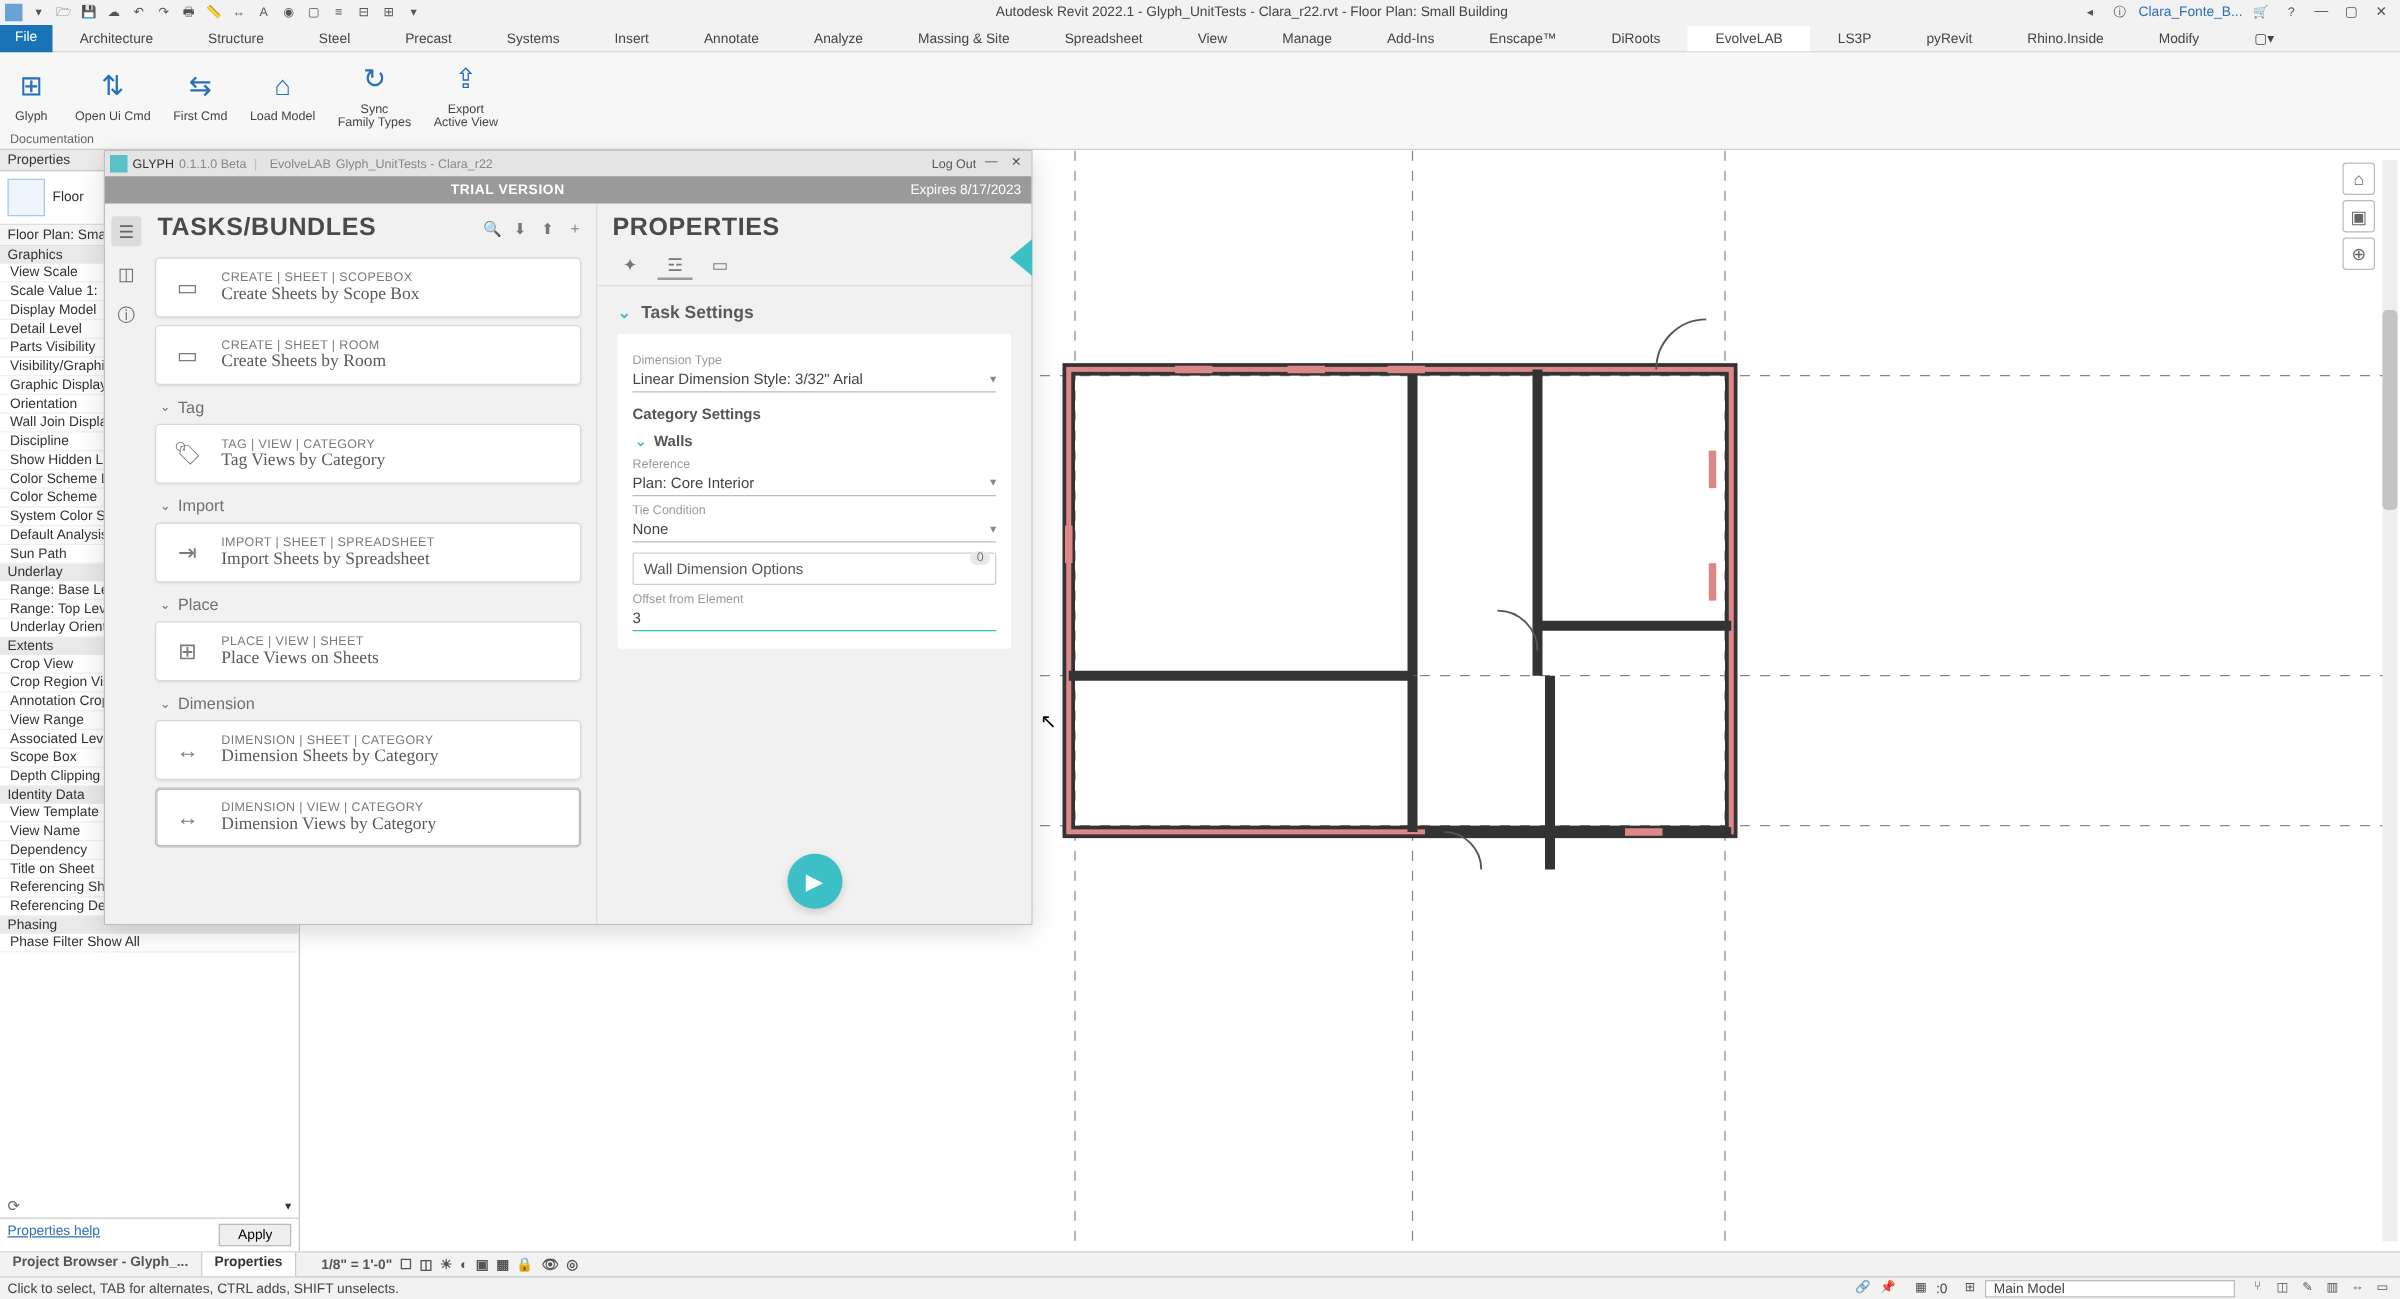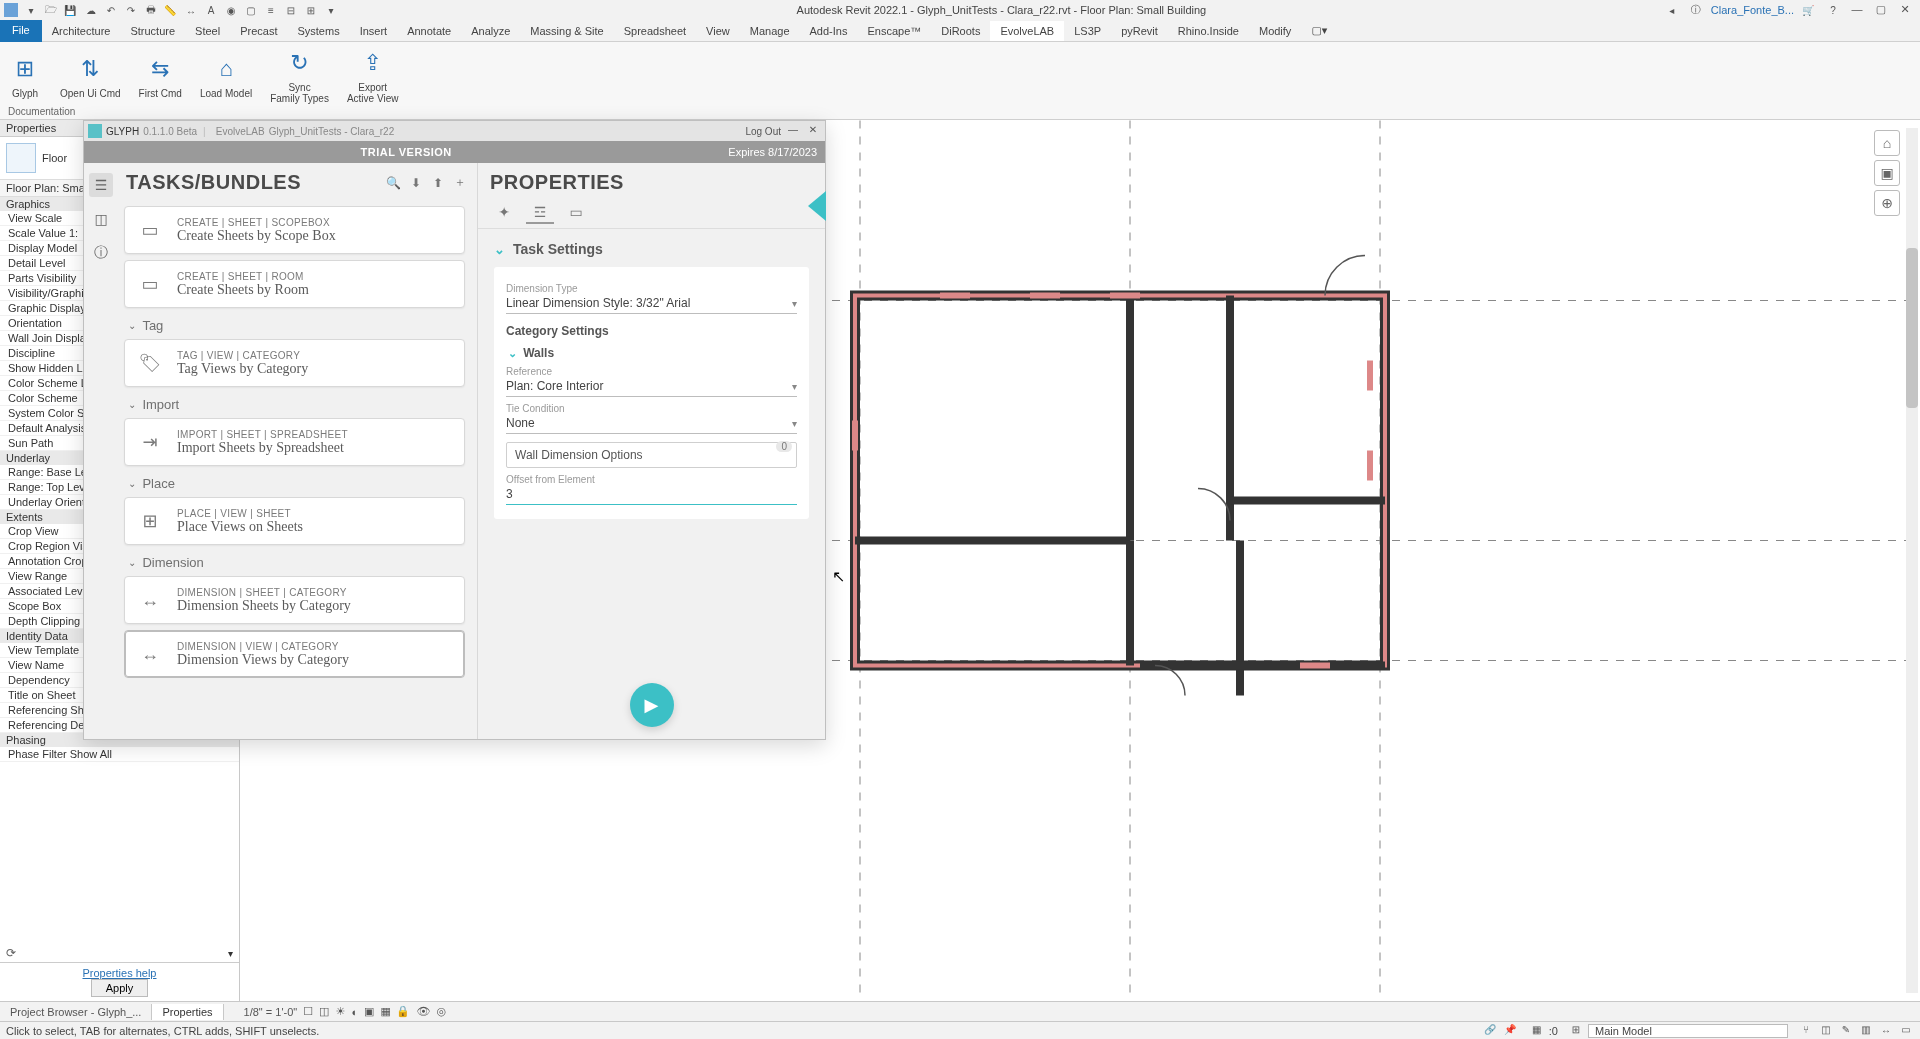--- a/index.html
+++ b/index.html
@@ -11,21 +11,21 @@
 .qat-left .revit-logo { width: 14px; height: 14px; background: #6aa2d8; display: inline-block; margin-right: 2px; }
 .qat-icon { width: 18px; height: 16px; display: flex; align-items: center; justify-content: center; cursor: pointer; color: #555; font-size: 10px; }
 .qat-title { flex: 1; text-align: center; color: #444; font-size: 11px; }
 .qat-right { display: flex; align-items: center; gap: 6px; padding-right: 6px; }
 .qat-right .u { color: #2a72b5; font-size: 11px; }
 .win-btn { width: 18px; height: 14px; font-size: 11px; text-align: center; cursor: pointer; }
 
 
 .tabs-row { height: 22px; background: #f2f2f2; display: flex; align-items: center; border-bottom: 1px solid #d0d0d0; font-size: 11px; }
 .tabs-row .file-tab { background: #1a73b7; color: #fff; padding: 4px 12px; height: 22px; cursor: pointer; }
-.tabs-row .tab { padding: 4px 10px; color: #444; cursor: pointer; }
+.tabs-row .tab { padding: 4px 22px; color: #444; cursor: pointer; }
 .tabs-row .tab.active { background: #fff; }
 
 
 .ribbon { height: 78px; background: #f7f7f7; border-bottom: 1px solid #cfcfcf; display: flex; align-items: flex-start; padding: 4px 8px; gap: 18px; font-size: 10px; color: #444; }
 .ribbon .group { display: flex; flex-direction: column; align-items: center; justify-content: center; gap: 2px; cursor: pointer; }
 .ribbon .big-icon { width: 34px; height: 34px; display: flex; align-items: center; justify-content: center; font-size: 22px; color: #2a72b5; }
 .ribbon .lbl { font-size: 10px; text-align: center; line-height: 11px; }
 .ribbon .panel-title { position: absolute; bottom: 2px; left: 8px; font-size: 10px; color: #666; }
 
 
@@ -33,21 +33,21 @@
 
 
 .props-pal { width: 240px; background: #fff; border-right: 1px solid #c8c8c8; font-size: 11px; color: #333; display: flex; flex-direction: column; }
 .props-pal .hdr { background: #eaeaea; padding: 2px 6px; border-bottom: 1px solid #ccc; font-size: 11px; }
 .props-pal .type-sel { display: flex; align-items: center; gap: 6px; padding: 6px; }
 .props-pal .type-sel .icon { width: 30px; height: 30px; background: #eef5fb; border: 1px solid #a8c8e4; }
 .props-pal .flrow { padding: 2px 6px; background: #f5f5f5; border-top: 1px solid #ddd; border-bottom: 1px solid #ddd; font-size: 11px; white-space: nowrap; overflow: hidden; }
 .props-grid { flex: 1; overflow: hidden; }
 .props-grid .section { background: #e9e9e9; padding: 1px 6px; font-size: 11px; }
 .props-grid .row { padding: 1px 8px; font-size: 11px; white-space: nowrap; overflow: hidden; border-bottom: 1px solid #f0f0f0; }
-.props-pal .footer { display: flex; align-items: center; justify-content: space-between; padding: 4px 6px; border-top: 1px solid #ccc; font-size: 11px; flex-direction: column; }
+.props-pal .footer { display: flex; justify-content: space-between; padding: 4px 6px; border-top: 1px solid #ccc; font-size: 11px; }
 .props-pal .footer a { color: #2a72b5; text-decoration: underline; cursor: pointer; }
 .props-pal .apply { background: #efefef; border: 1px solid #bbb; padding: 2px 14px; cursor: pointer; font-size: 11px; }
 
 
 .glyph-panel { position: absolute; left: 83px; top: 0; width: 743px; height: 620px; background: #f1f1f1; border: 1px solid #bfbfbf; display: flex; flex-direction: column; box-shadow: 0 6px 20px rgba(0,0,0,.15); z-index: 20; }
 .glyph-title { height: 20px; background: #e4e4e4; display: flex; align-items: center; font-size: 10px; color: #555; padding: 0 4px; }
 .glyph-title .logo { width: 14px; height: 14px; background: #59c1c7; margin-right: 4px; }
 .glyph-title .name { color: #333; font-size: 10px; }
 .glyph-title .sub { color: #888; margin-left: 4px; }
 .glyph-title .sep { margin: 0 6px; color: #bbb; }
@@ -103,21 +103,21 @@
 
 
 .canvas-wrap { flex: 1; position: relative; background: #fff; overflow: hidden; }
 .canvas-wrap svg { width: 100%; height: 100%; }
 .view-ctrl { position: absolute; top: 10px; right: 20px; display: flex; flex-direction: column; gap: 4px; }
 .vc { width: 26px; height: 26px; background: #fff; border: 1px solid #bbb; border-radius: 3px; font-size: 14px; color: #666; display:flex;align-items:center;justify-content:center; cursor:pointer; }
 .scroll-v { position:absolute; right:2px; top:8px; bottom:8px; width:12px; background:#eee; }
 .scroll-v .thumb { position:absolute; top:120px; width:100%; height:160px; background:#c4c4c4; border-radius:4px; }
 
 
-.doc-tabs { height: 20px; background: #f2f2f2; border-top: 1px solid #c8c8c8; display: flex; align-items: center; font-size: 11px; }
+.doc-tabs { height: 20px; background: #f2f2f2; border-top: 1px solid #c8c8c8; display: flex; font-size: 11px; font-weight: bold; }
 .doc-tabs .dtab { padding: 2px 10px; border-right: 1px solid #c8c8c8; background: #fff; color: #333; cursor: pointer; }
 .doc-tabs .dtab.inactive { background: #f2f2f2; color: #555; }
 .doc-tabs .vopts { margin-left: 20px; color: #555; display:flex; align-items:center; gap:6px; }
 .doc-tabs .vopts .mi { font-size:11px; cursor:pointer; }
 
 .status-bar2 { height: 18px; background: #f2f2f2; border-top: 1px solid #c8c8c8; display: flex; align-items: center; font-size: 11px; color: #444; padding: 0 6px; gap: 10px; }
 .status-bar2 .hint { flex: 0 0 auto; }
 .status-bar2 .sp { flex:1; }
 .status-bar2 .seg { display:flex; align-items:center; gap:4px; }
 .status-bar2 .mi { width:16px; height:14px; font-size:10px; text-align:center; cursor:pointer; color:#555; }

